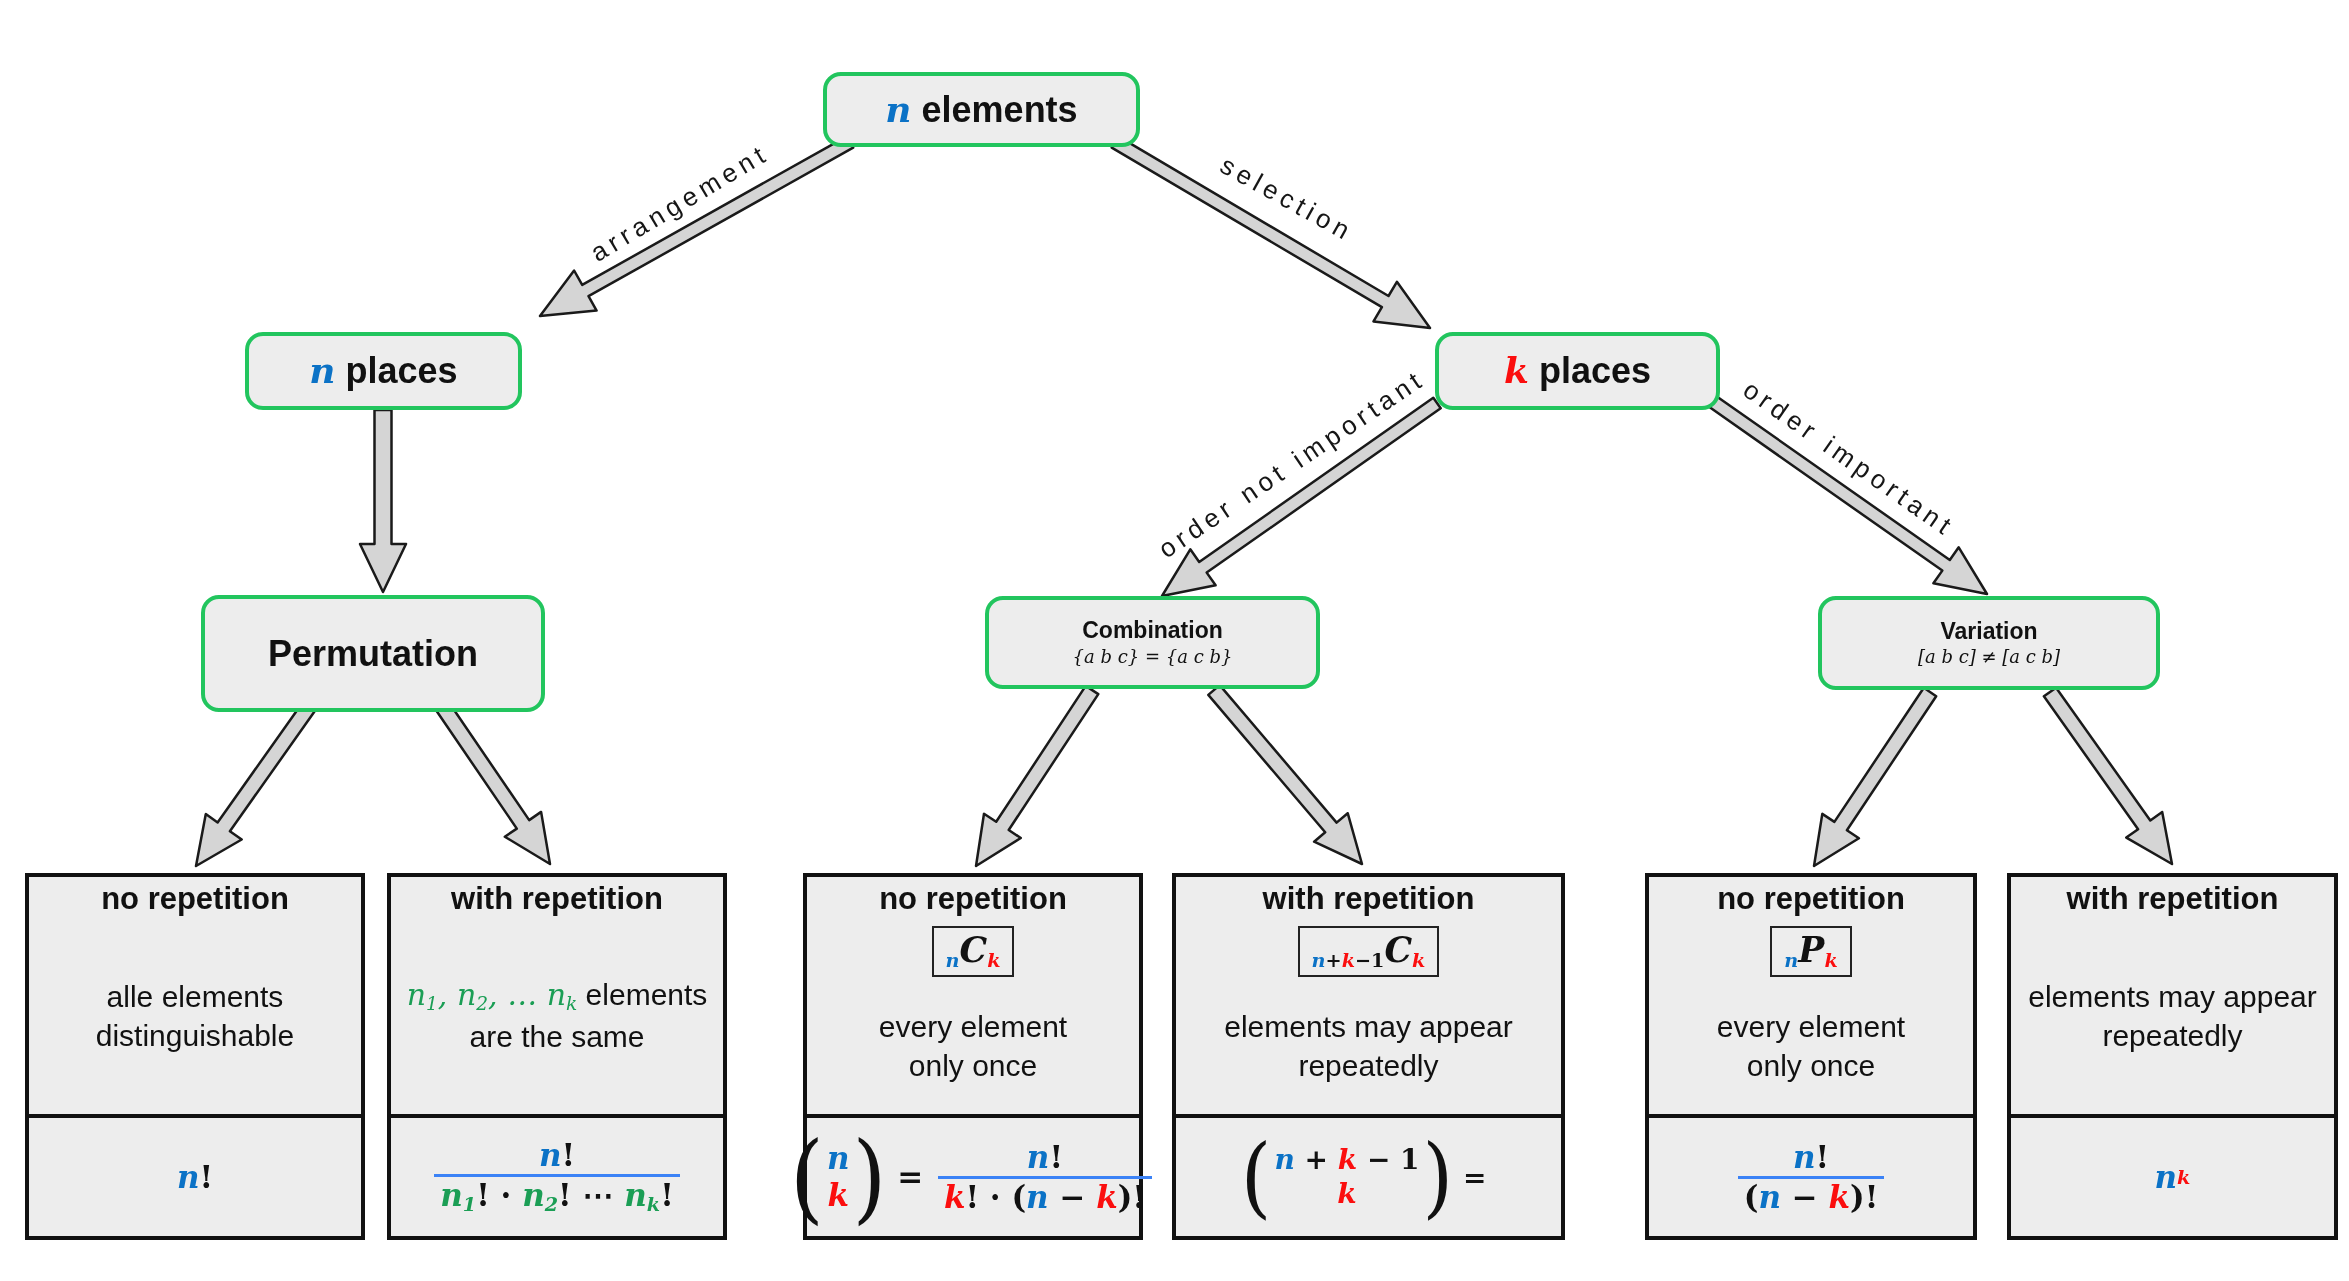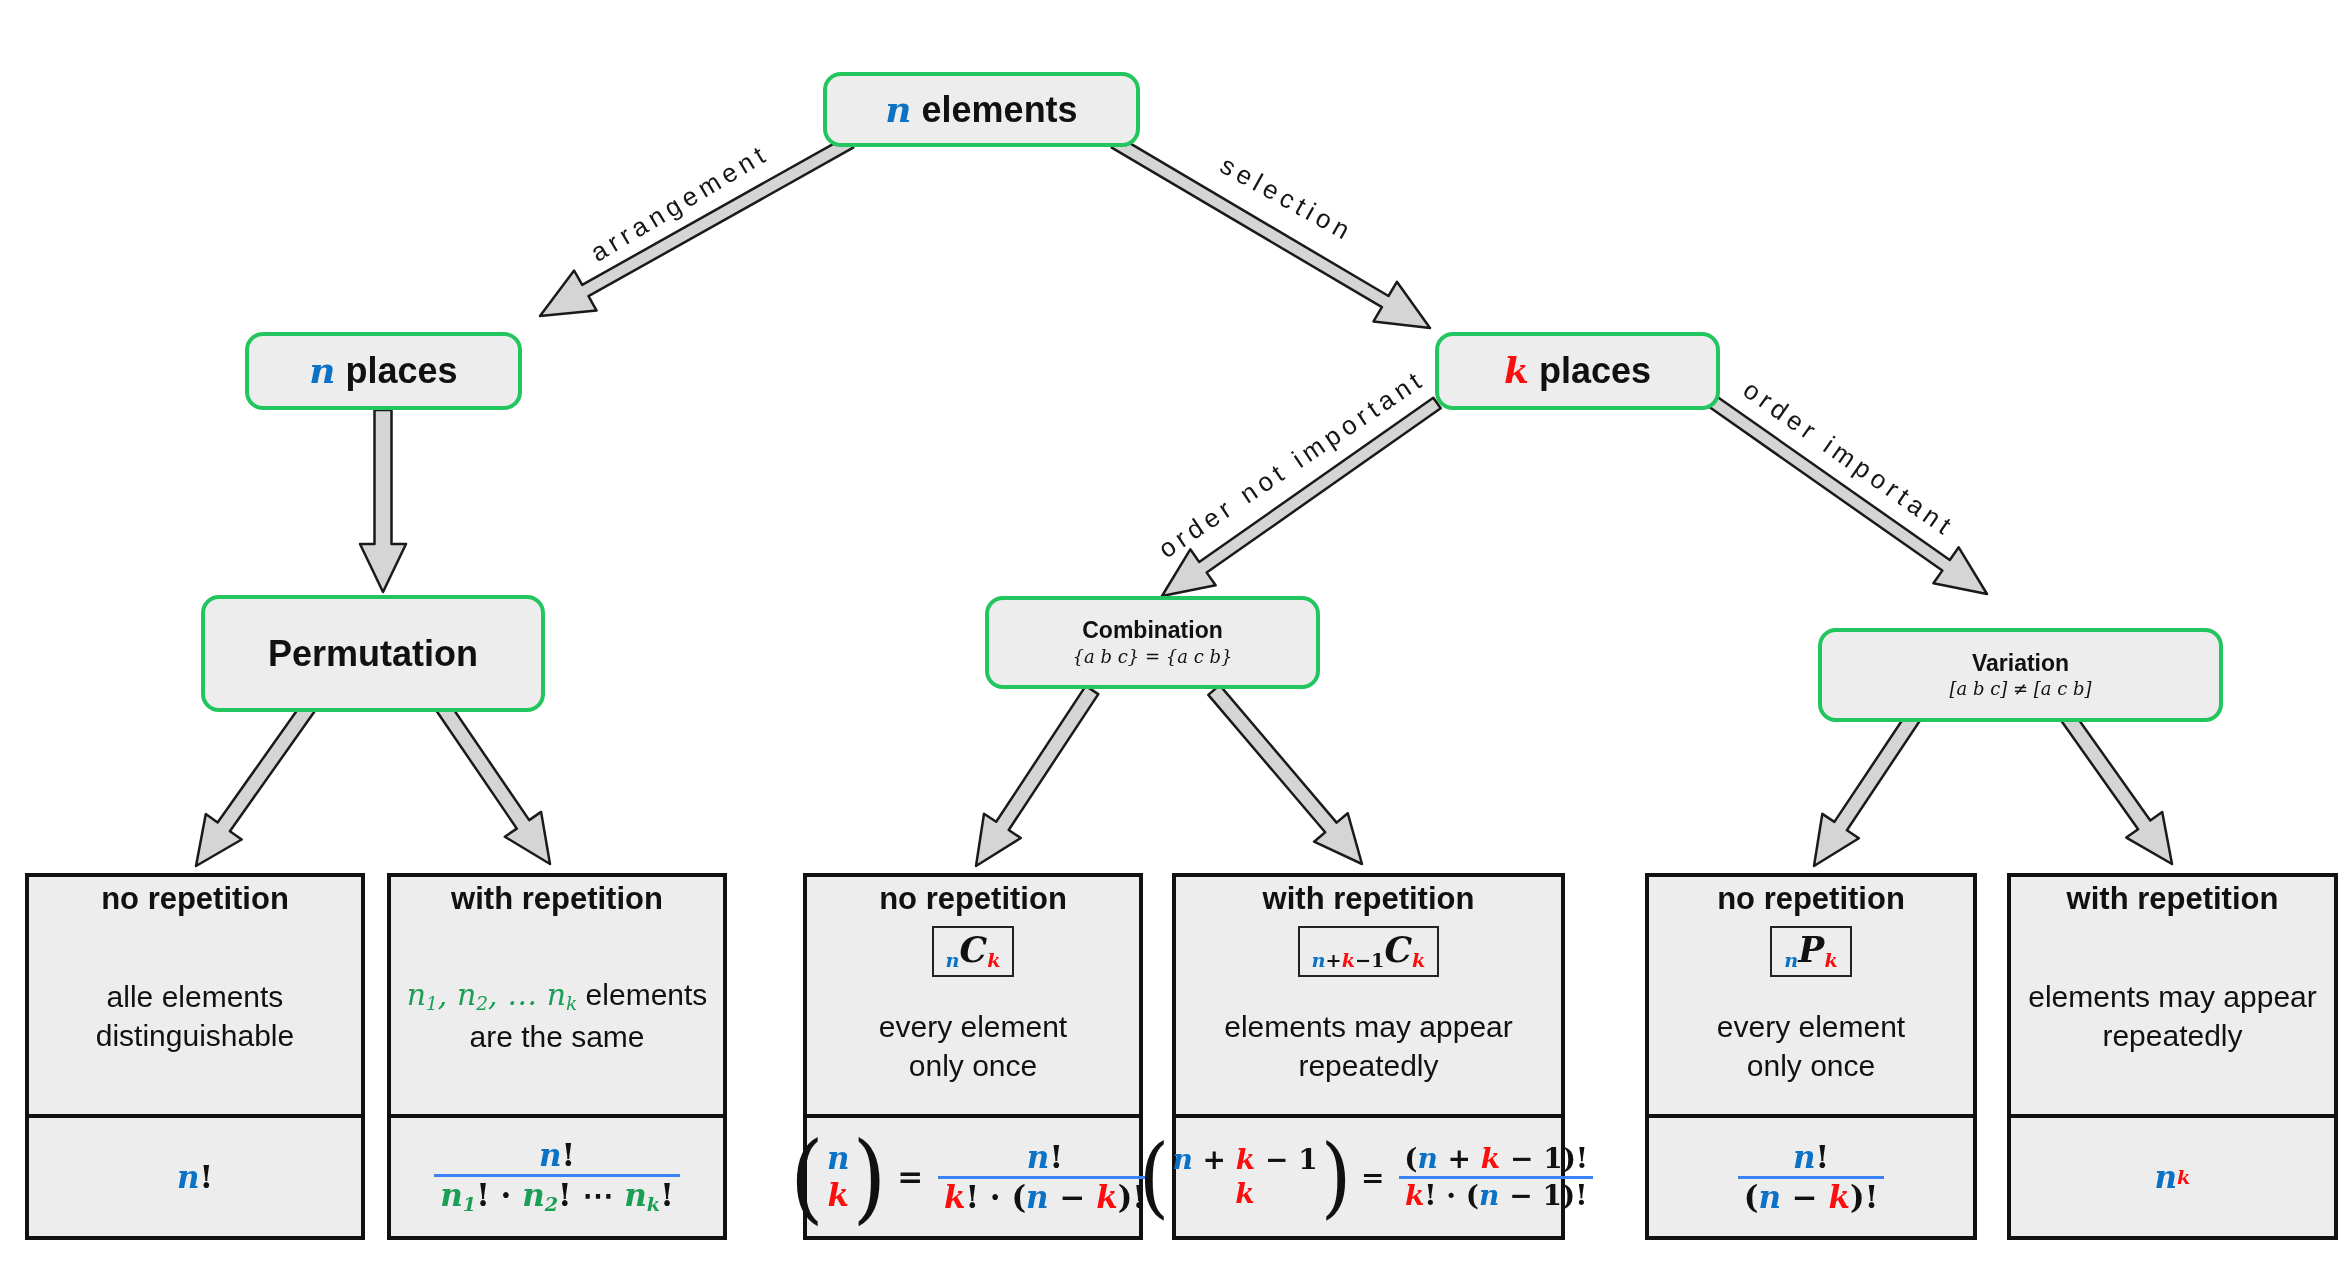--- a/index.html
+++ b/index.html
@@ -11,21 +11,21 @@
   .node{position:absolute;box-sizing:border-box;border:4px solid #22c55e;border-radius:18px;
         background:var(--fill);display:flex;flex-direction:column;align-items:center;justify-content:center;}
   .ntitle{font-weight:700;font-size:36px;line-height:1.05;white-space:nowrap;}
   .node.two .ntitle{font-size:23px;}
   .nsub{font-family:"DejaVu Serif",serif;font-style:italic;font-size:18px;margin-top:3px;white-space:nowrap;}
   #nd-el{left:823px;top:72px;width:317px;height:75px;}
   #nd-np{left:245px;top:332px;width:277px;height:78px;}
   #nd-kp{left:1435px;top:332px;width:285px;height:78px;}
   #nd-pm{left:201px;top:595px;width:344px;height:117px;}
   #nd-cb{left:985px;top:596px;width:335px;height:93px;}
-  #nd-vr{left:1818px;top:628px;width:405px;height:94px;}
+  #nd-vr{left:1818px;top:596px;width:342px;height:94px;}
 
   
   .elabel{position:absolute;white-space:nowrap;font-size:26px;letter-spacing:5px;color:#161616;}
   #el-arr{left:680px;top:203px;transform:translate(-50%,-50%) rotate(-31deg);}
   #el-sel{left:1287px;top:199px;transform:translate(-50%,-50%) rotate(29deg);}
   #el-oni{left:1292px;top:464px;transform:translate(-50%,-50%) rotate(-34deg);}
   #el-oi {left:1849px;top:459px;transform:translate(-50%,-50%) rotate(35deg);}
 
   
   .leaf{position:absolute;top:873px;height:367px;box-sizing:border-box;border:4px solid #111;
@@ -171,24 +171,20 @@
     <div class="lformula">
         <span class="binom">
           <span class="par">(</span>
           <span class="bcol">
             <span><span class="mk mk-n">n</span><span class="mk mk-o"> + </span><span class="mk mk-k">k</span><span class="mk mk-o"> − 1</span></span>
             <span><span class="mk mk-k">k</span></span>
           </span>
           <span class="par">)</span>
         </span>
         <span class="mk mk-o"> = </span>
-        <span class="frac">
-          <span class="num"><span class="mk mk-o">(</span><span class="mk mk-n">n</span><span class="mk mk-o"> + </span><span class="mk mk-k">k</span><span class="mk mk-o"> − 1</span><span class="mk mk-o">)!</span></span>
-          <span class="den"><span class="mk mk-k">k</span><span class="mk mk-o">! · (</span><span class="mk mk-n">n</span><span class="mk mk-o"> − 1)!</span></span>
-        </span>
       </div>
   </div>
 
   <div class="leaf" id="leaf5">
     <div class="ltitle">no repetition</div>
     <div class="lbadge"><span class="mk mk-n mv-sub">n</span><span class="mk mk-x">P</span><span class="mk mk-k mv-sub">k</span></div>
     <div class="lbody">
       <div><span class="mk mk-b">every element</span></div>
       <div><span class="mk mk-b">only once</span></div>
     </div>

